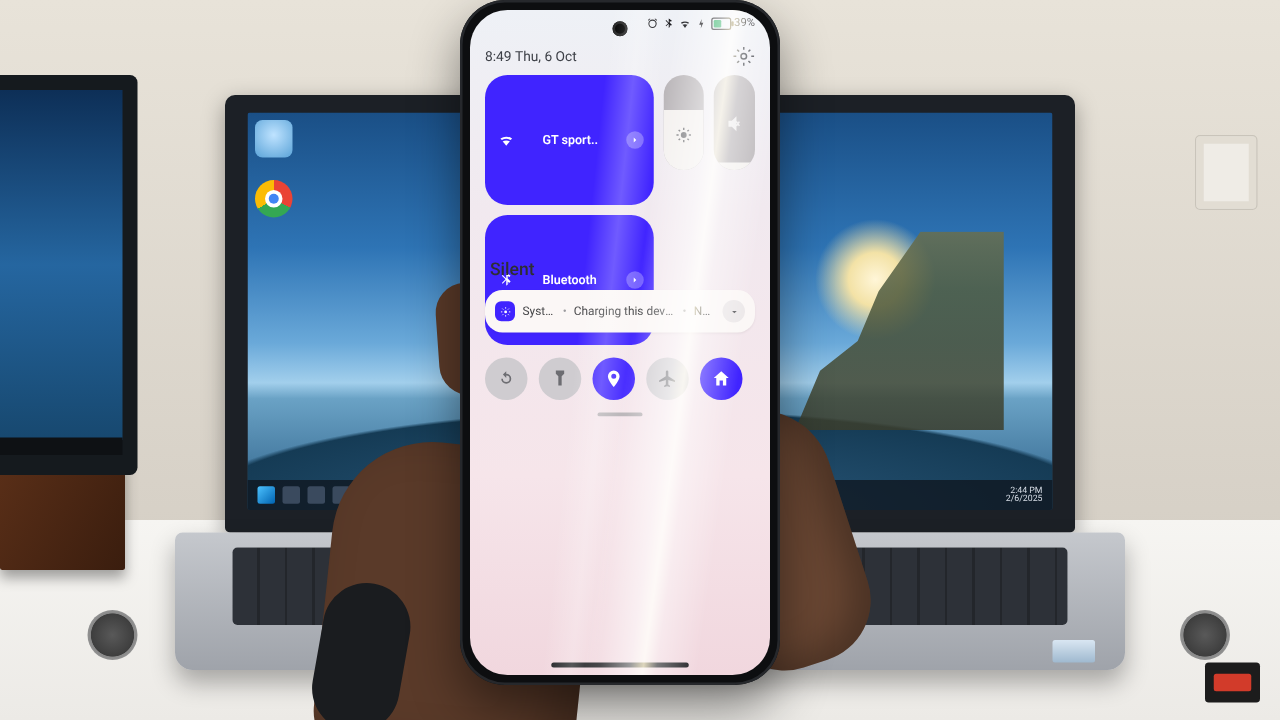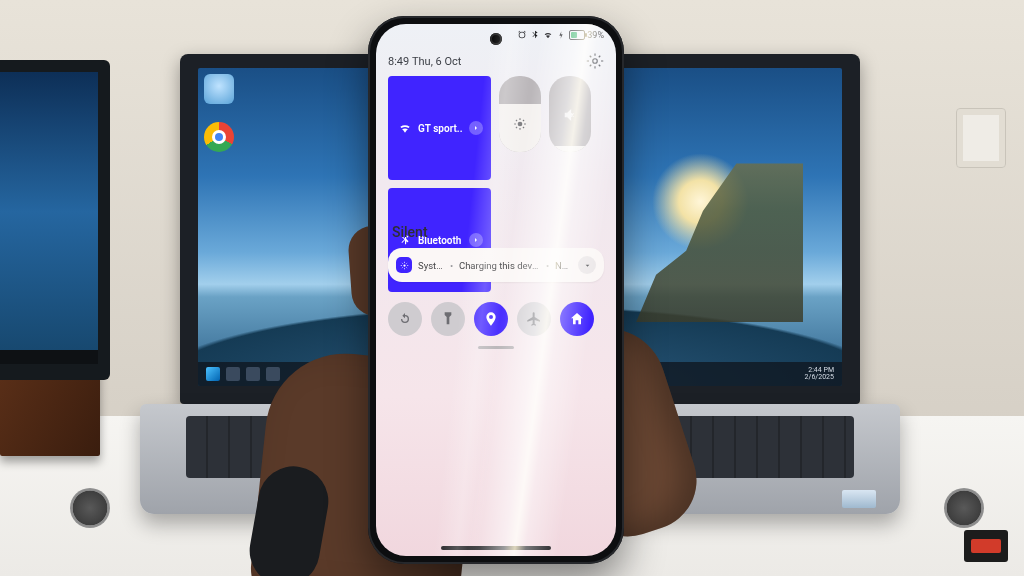--- a/index.html
+++ b/index.html
@@ -5,21 +5,21 @@
   html,body{margin:0;padding:0;width:1024px;height:576px;overflow:hidden;font-family:-apple-system,Roboto,Arial,sans-serif;}
   .scene{position:relative;width:1024px;height:576px;background:#d9d3c7;}
   
   .wall{position:absolute;left:0;top:0;right:0;height:430px;background:linear-gradient(#e8e3d9,#d6d0c6);}
   .desk{position:absolute;left:0;bottom:0;right:0;height:160px;background:linear-gradient(#f6f5f2,#eceae6);}
   .grommet{position:absolute;width:40px;height:40px;border-radius:50%;background:radial-gradient(circle,#595959 0%,#3e3e3e 60%,#898989 62%,#b0b0b0 100%);}
   .grommet.l{left:70px;bottom:48px}
   .grommet.r{right:40px;bottom:48px}
   .wallplate{position:absolute;right:18px;top:108px;width:48px;height:58px;background:#efece6;border:1px solid #c9c4ba;border-radius:4px;box-shadow:inset 0 0 0 6px #e2ddd3;}
   
-  .laptop{position:absolute;left:140px;top:54px;width:760px;height:420px;}
+  .laptop{position:absolute;left:140px;top:76px;width:760px;height:420px;}
   .lap-screen-bezel{position:absolute;left:40px;top:0;width:680px;height:350px;background:#1c2026;border-radius:8px 8px 4px 4px;box-shadow:0 6px 18px rgba(0,0,0,.35);}
   .lap-screen{position:absolute;left:18px;top:14px;right:18px;bottom:18px;border-radius:2px;overflow:hidden;
     background:
       radial-gradient(ellipse 160% 70% at 50% 100%, #2a597c 0%, #153b55 35%, transparent 36%),
       radial-gradient(circle at 78% 42%, #fff6d8 0%, #f3e2a6 4%, transparent 9%),
       linear-gradient(180deg,#1a4f86 0%,#2e74b5 34%,#6aa9d9 58%,#a2cfec 68%,#6aa2c5 72%,#2c5f87 100%);
   }
   .lap-cliff{position:absolute;right:6%;top:30%;width:26%;height:50%;
     background:linear-gradient(180deg,#6a6f4d 0%,#4e5a3e 30%,#3b3d2c 100%);
     clip-path:polygon(60% 0,100% 0,100% 100%,0 100%,12% 70%,30% 55%,40% 30%);opacity:.85;}
@@ -46,21 +46,21 @@
   .mon-left .mtb{position:absolute;left:0;right:12px;bottom:16px;height:14px;background:#0e1114;}
   
   .wood{position:absolute;left:0;bottom:120px;width:100px;height:90px;background:linear-gradient(120deg,#5a2f18,#3a1d0e);border-radius:2px;box-shadow:0 6px 10px rgba(0,0,0,.35);}
   
   .forearm{position:absolute;left:260px;bottom:-40px;width:210px;height:260px;background:#5a3a29;border-radius:80px 60px 40px 40px;transform:rotate(6deg);box-shadow:inset -20px -10px 40px rgba(0,0,0,.25);}
   .watch{position:absolute;left:254px;bottom:-10px;width:70px;height:120px;border-radius:40px;background:#1a1c1f;transform:rotate(10deg);}
   .thumb{position:absolute;left:560px;bottom:40px;width:120px;height:210px;background:#6a4733;border-radius:60px 60px 50px 50px;transform:rotate(-18deg);box-shadow:inset -14px -8px 30px rgba(0,0,0,.3);}
   .finger{position:absolute;background:#5a3a29;border-radius:30px;}
   .finger.f1{left:350px;bottom:260px;width:48px;height:90px;transform:rotate(-4deg);}
   
-  .phone{position:absolute;left:368px;top:16px;width:256px;height:548px;background:#0d0e10;border-radius:36px;box-shadow:0 18px 40px rgba(0,0,0,.45),inset 0 0 0 2px #26282c;z-index:10;}
+  .phone{position:absolute;left:368px;top:0;width:256px;height:548px;background:#0d0e10;border-radius:36px;box-shadow:0 18px 40px rgba(0,0,0,.45),inset 0 0 0 2px #26282c;z-index:10;}
   .screen{position:absolute;inset:8px;border-radius:30px;overflow:hidden;
     background:linear-gradient(180deg,#eef1f6 0%,#f1e9ef 30%,#f6e5ea 70%,#f1d7de 100%);}
   .camera{position:absolute;left:50%;top:9px;transform:translateX(-50%);width:12px;height:12px;background:#000;border-radius:50%;box-shadow:0 0 0 2px #222 inset;}
   .glare{position:absolute;left:52%;top:-30px;width:90px;height:640px;transform:rotate(8deg);
     background:linear-gradient(90deg,transparent,rgba(255,255,255,.55) 40%,rgba(255,245,210,.85) 52%,rgba(255,255,255,.4) 64%,transparent);
     pointer-events:none;mix-blend-mode:screen;}
   .glare2{position:absolute;left:34%;top:-20px;width:46px;height:640px;transform:rotate(6deg);
     background:linear-gradient(90deg,transparent,rgba(255,255,255,.25),transparent);pointer-events:none;}
   
   .status{position:absolute;left:0;right:0;top:0;height:22px;display:flex;align-items:center;padding:0 12px;font-size:9px;color:#1b1b1f;}
@@ -70,21 +70,21 @@
   .batt-body{width:14px;height:8px;border:1px solid #1b1b1f;border-radius:2px;position:relative;}
   .batt-body::after{content:"";position:absolute;right:-3px;top:2px;width:2px;height:4px;background:#1b1b1f;border-radius:1px;}
   .batt-fill{position:absolute;left:1px;top:1px;bottom:1px;width:38%;background:#27ae60;border-radius:1px;}
   
   .hdr{position:absolute;left:12px;right:12px;top:28px;display:flex;align-items:center;color:#3c3f46;font-size:11px;}
   .hdr .gear{width:18px;height:18px;} 
   .hdr .gear svg{width:18px;height:18px;stroke:#3c3f46;fill:none;stroke-width:1.6;}
   
   .qs{position:absolute;left:12px;right:12px;top:52px;}
   .qs-row{display:flex;gap:8px;}
-  .pill{height:34px;border-radius:4px;background:#4024ff;color:#fff;display:flex;align-items:center;padding:0 8px 0 10px;font-size:10px;font-weight:600;gap:6px;flex:0 0 104px;}
+  .pill{height:34px;border-radius:18px;background:#4024ff;color:#fff;display:flex;align-items:center;padding:0 8px 0 10px;font-size:10px;font-weight:600;gap:22px;flex:0 0 104px;}
   .pill .ico{width:14px;height:14px;flex:none;}
   .pill .ico svg{width:14px;height:14px;fill:#fff;}
   .pill .chev{width:14px;height:14px;border-radius:50%;background:rgba(255,255,255,.28);display:flex;align-items:center;justify-content:center;flex:none;}
   .pill .chev svg{width:8px;height:8px;fill:#fff;}
   .pill .lbl{flex:1;white-space:nowrap;overflow:hidden;text-overflow:ellipsis;}
   .col-pills{display:flex;flex-direction:column;gap:8px;}
   .slider{width:42px;height:76px;border-radius:20px;background:#bbb7ba;position:relative;overflow:hidden;}
   .slider .fill{position:absolute;left:0;right:0;bottom:0;background:#f4f1ef;display:flex;align-items:flex-start;justify-content:center;padding-top:6px;}
   .slider.brightness .fill{height:55%;}
   .slider.volume .fill{height:0;}

